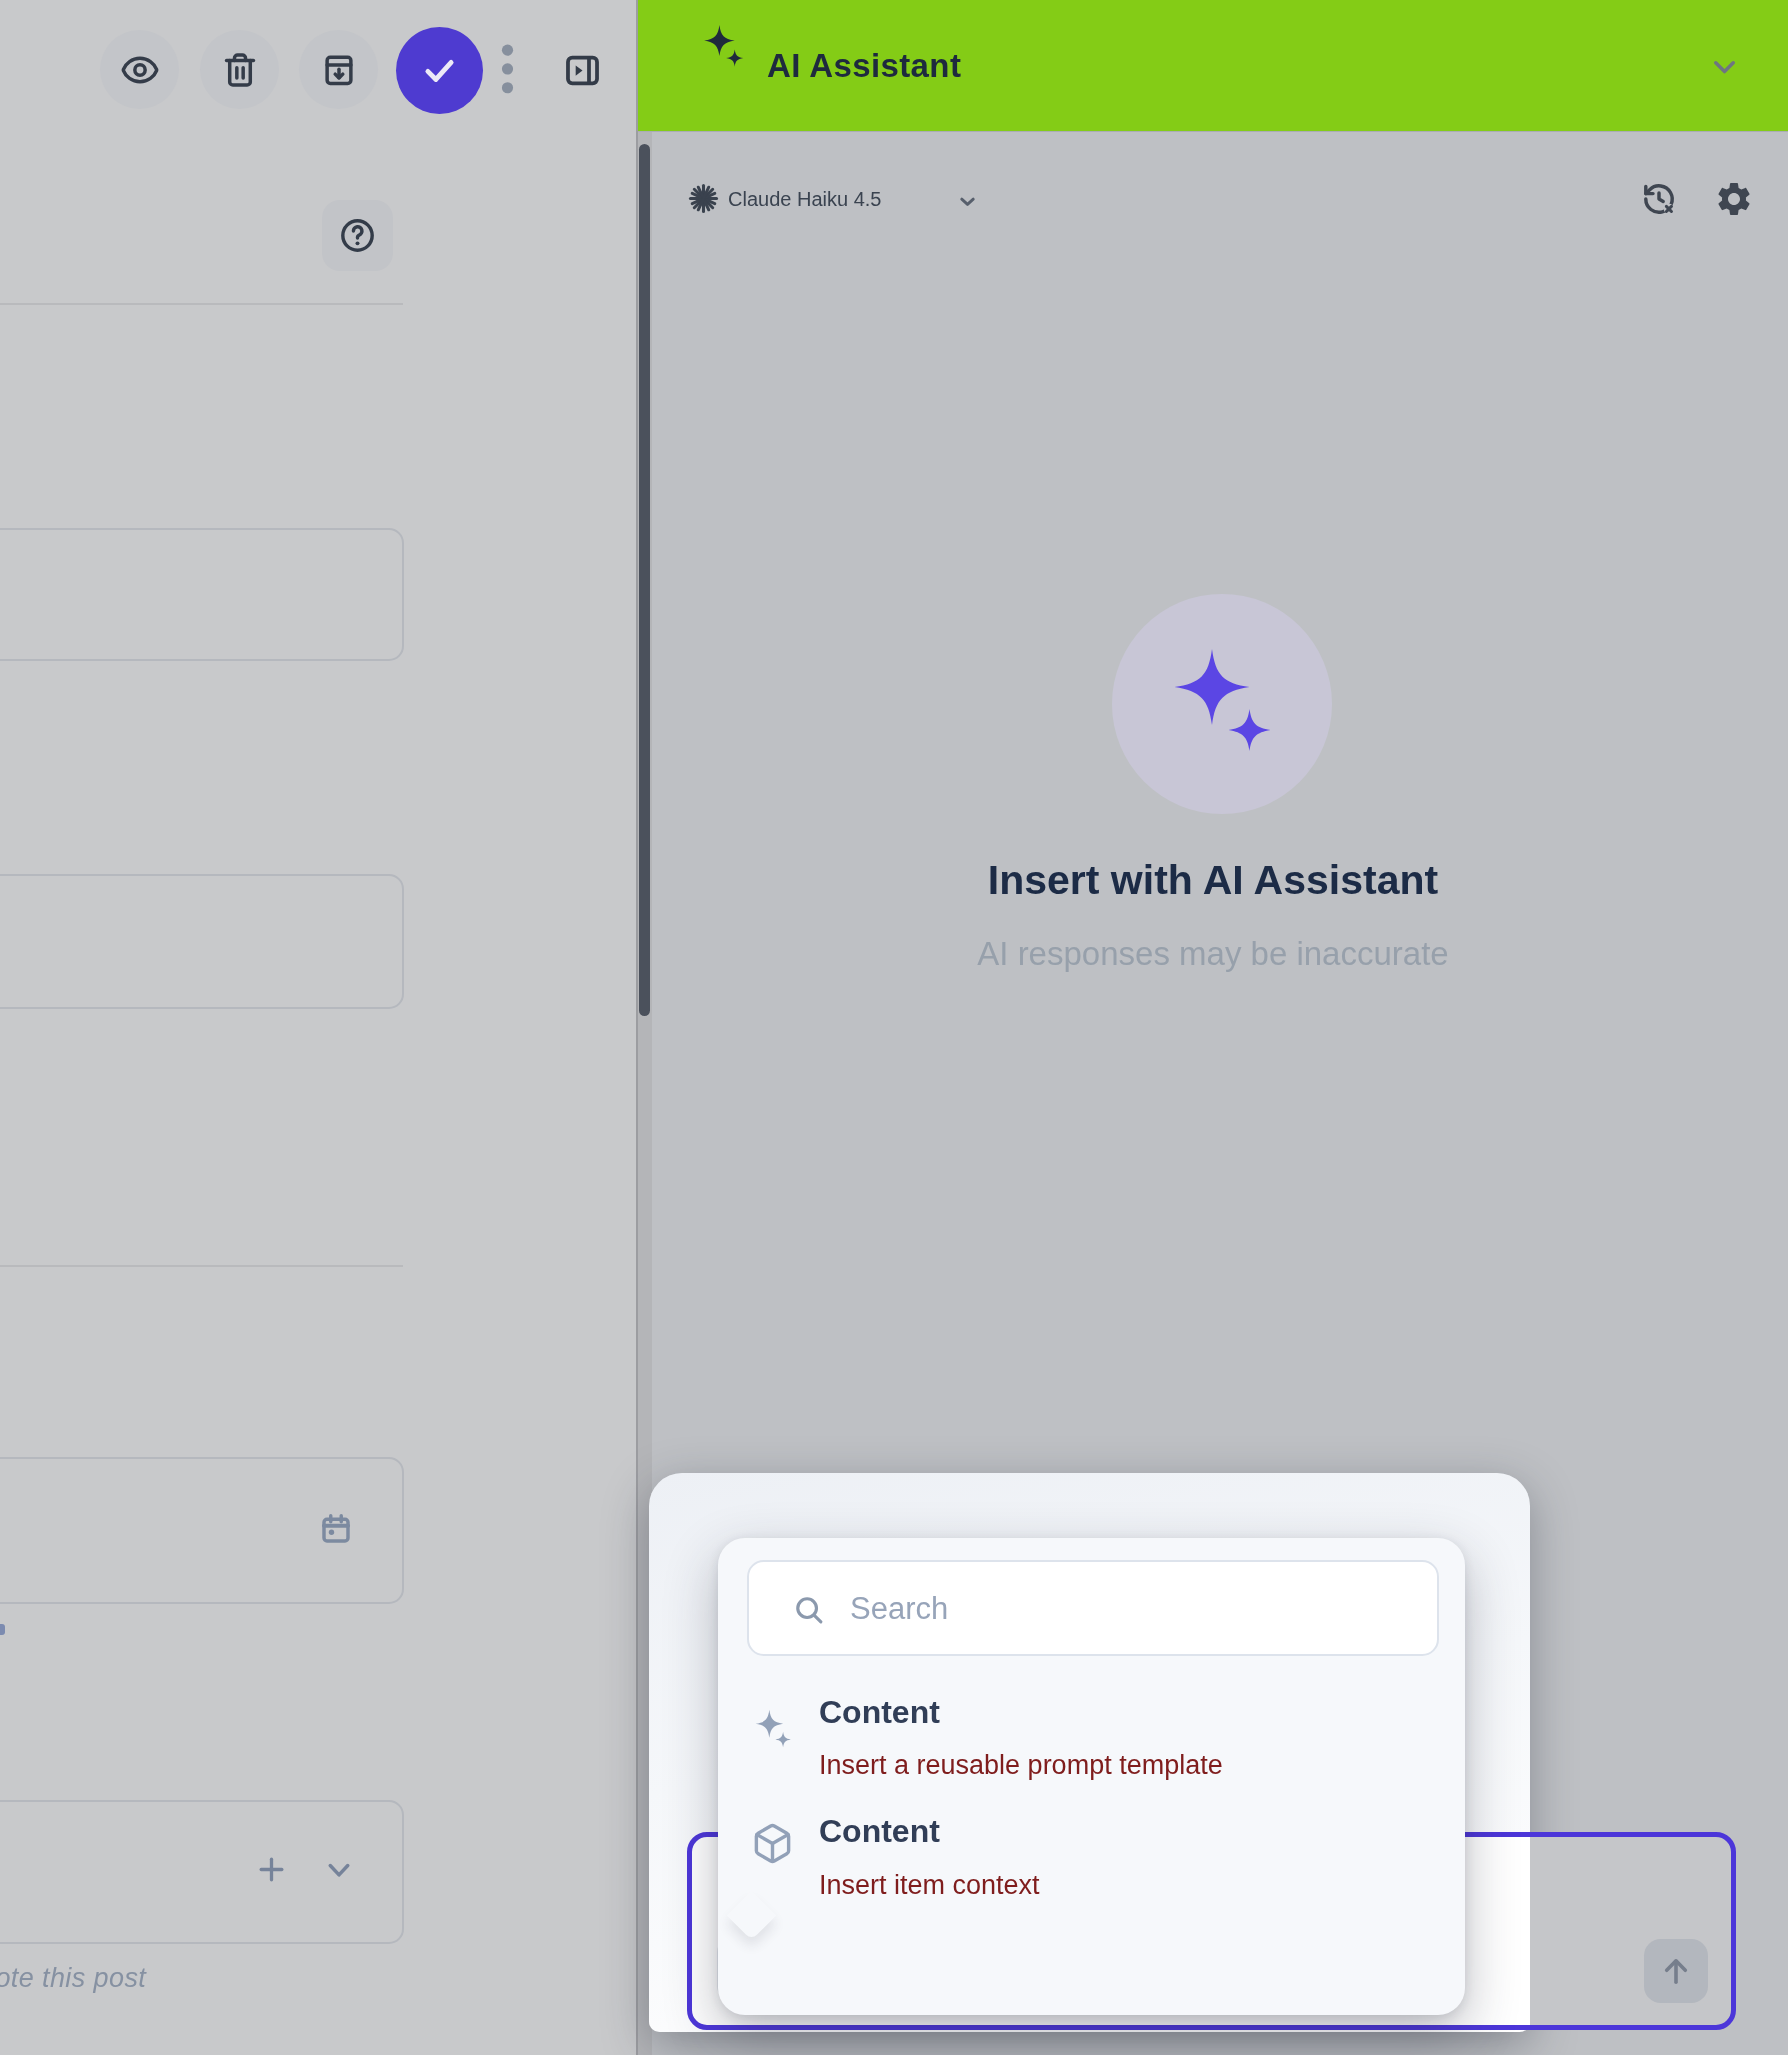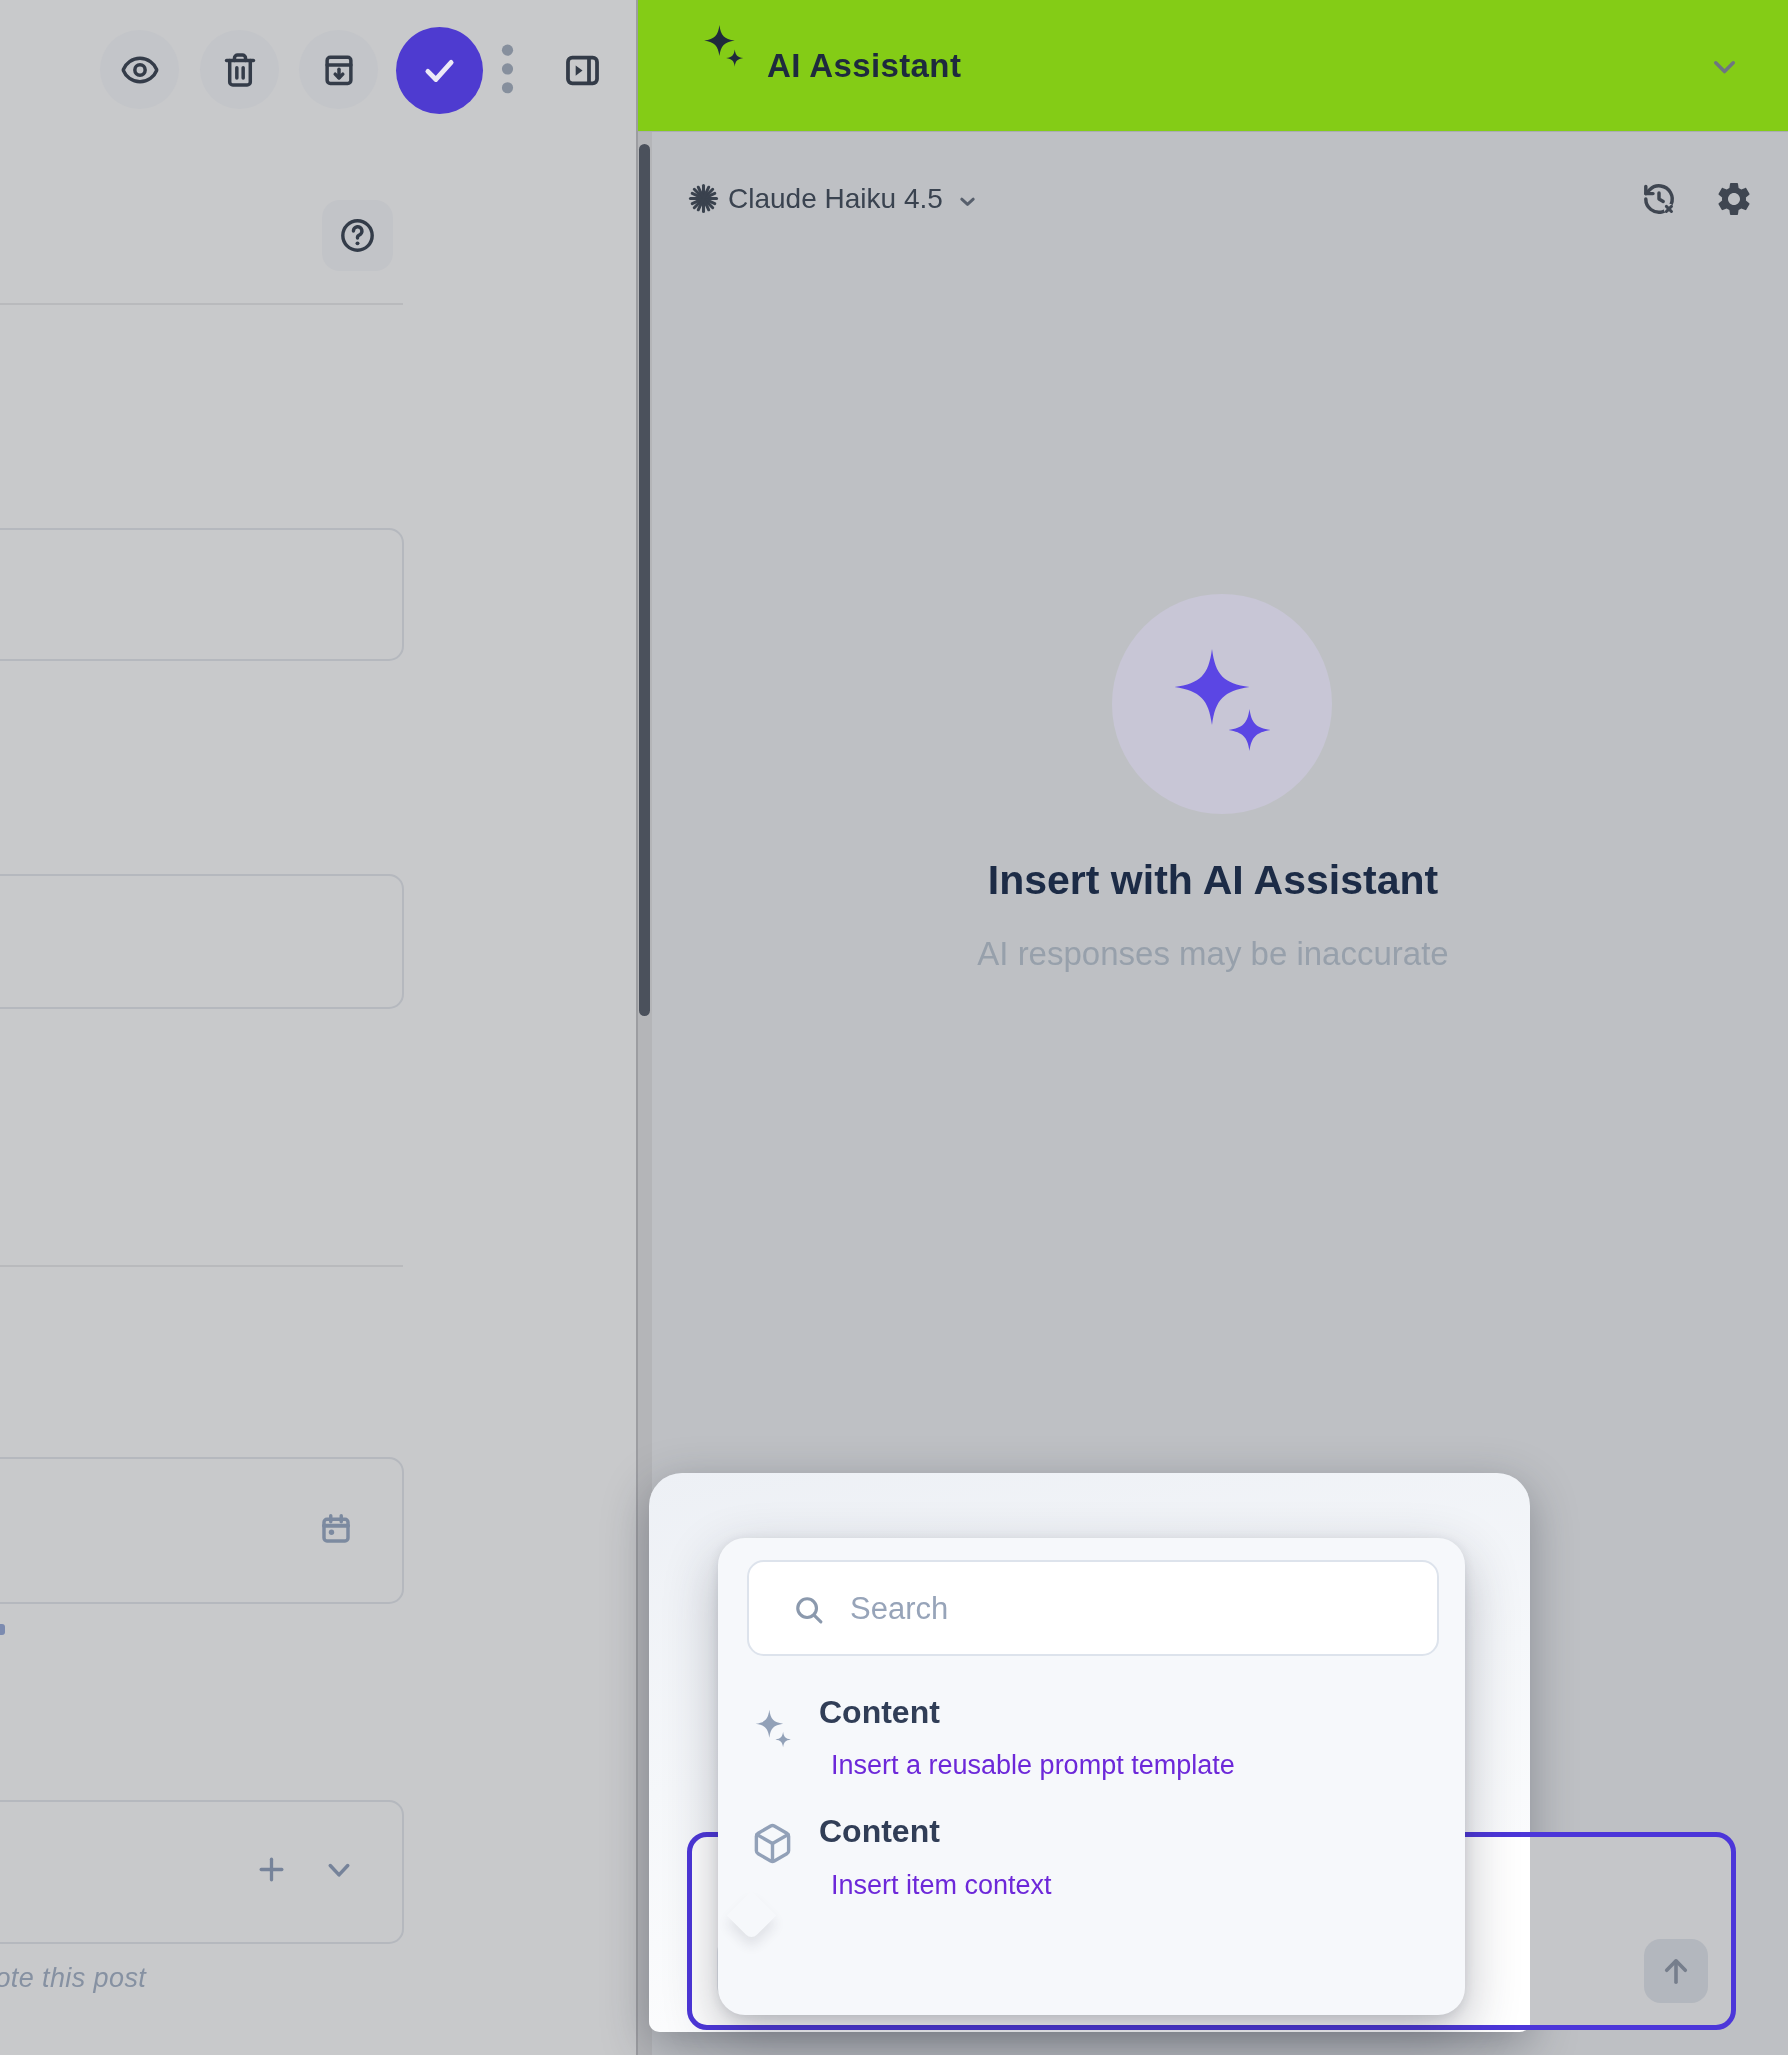--- a/index.html
+++ b/index.html
@@ -26,21 +26,21 @@
   
   .right-panel{position:absolute;left:652px;top:0;width:1136px;height:2056px;background:#bec0c4;}
   .ai-header{position:absolute;left:638px;top:0;width:1150px;height:131px;background:#84cc16;
              border-bottom:1.5px solid #a9adb3;}
   .ai-header .spark{position:absolute;left:61px;top:23px;}
   .ai-title{position:absolute;left:129px;top:0;height:131px;display:flex;align-items:center;
             font-size:33px;font-weight:700;color:#1e2a3e;letter-spacing:0.4px;}
   .hdr-chevron{position:absolute;right:46px;top:49px;}
   .model-row-icon{position:absolute;}
   .model-label{position:absolute;left:728px;top:181px;height:36px;display:flex;align-items:center;
-               font-size:28px;font-weight:500;color:#3a4350;}
+               font-size:20px;font-weight:500;color:#3a4350;}
   .empty-circle{position:absolute;left:1112px;top:594px;width:220px;height:220px;border-radius:50%;
                 background:#c8c6d6;display:flex;align-items:center;justify-content:center;}
   .empty-heading{position:absolute;left:638px;width:1150px;top:857px;text-align:center;
                  font-size:41px;font-weight:700;color:#1c2b46;}
   .empty-sub{position:absolute;left:638px;width:1150px;top:935px;text-align:center;
              font-size:33px;color:#97a0ab;}
   
   .spotlight{position:absolute;left:649px;top:1473px;width:881px;height:559px;
              border-radius:33px 33px 10.6px 10.6px;
              background:linear-gradient(170deg,#edf0f5 0%,#f5f7fa 45%,#ffffff 100%);
@@ -61,21 +61,21 @@
   .popup-search{position:absolute;left:29px;top:22px;width:692px;height:96px;box-sizing:border-box;
                 border:2.3px solid #dde3ec;border-radius:16.7px;background:#ffffff;}
   .popup-search svg{position:absolute;left:43px;top:31px;}
   .popup-search input{position:absolute;left:99px;top:0;width:563px;height:91px;border:none;outline:none;
                       background:transparent;font-family:"Liberation Sans",sans-serif;
                       font-size:31px;color:#45536b;}
   .popup-search input::placeholder{color:#97a4b9;opacity:1;}
   .menu-item{position:absolute;left:0;width:747px;height:106px;cursor:pointer;}
   .menu-item .mi-icon{position:absolute;left:33px;}
   .mi-title{position:absolute;left:101px;font-size:32px;font-weight:600;color:#313e57;}
-  .mi-sub{position:absolute;left:101px;font-size:27px;color:#6d28d9;margin-left:12px;}
+  .mi-sub{position:absolute;left:101px;font-size:27px;color:#7f1d1d;}
 </style>
 </head>
 <body>
 
 <div id="app">
 
   <div class="left-panel">
 
     <div class="tb-btn" style="left:100px;">
       <span>

